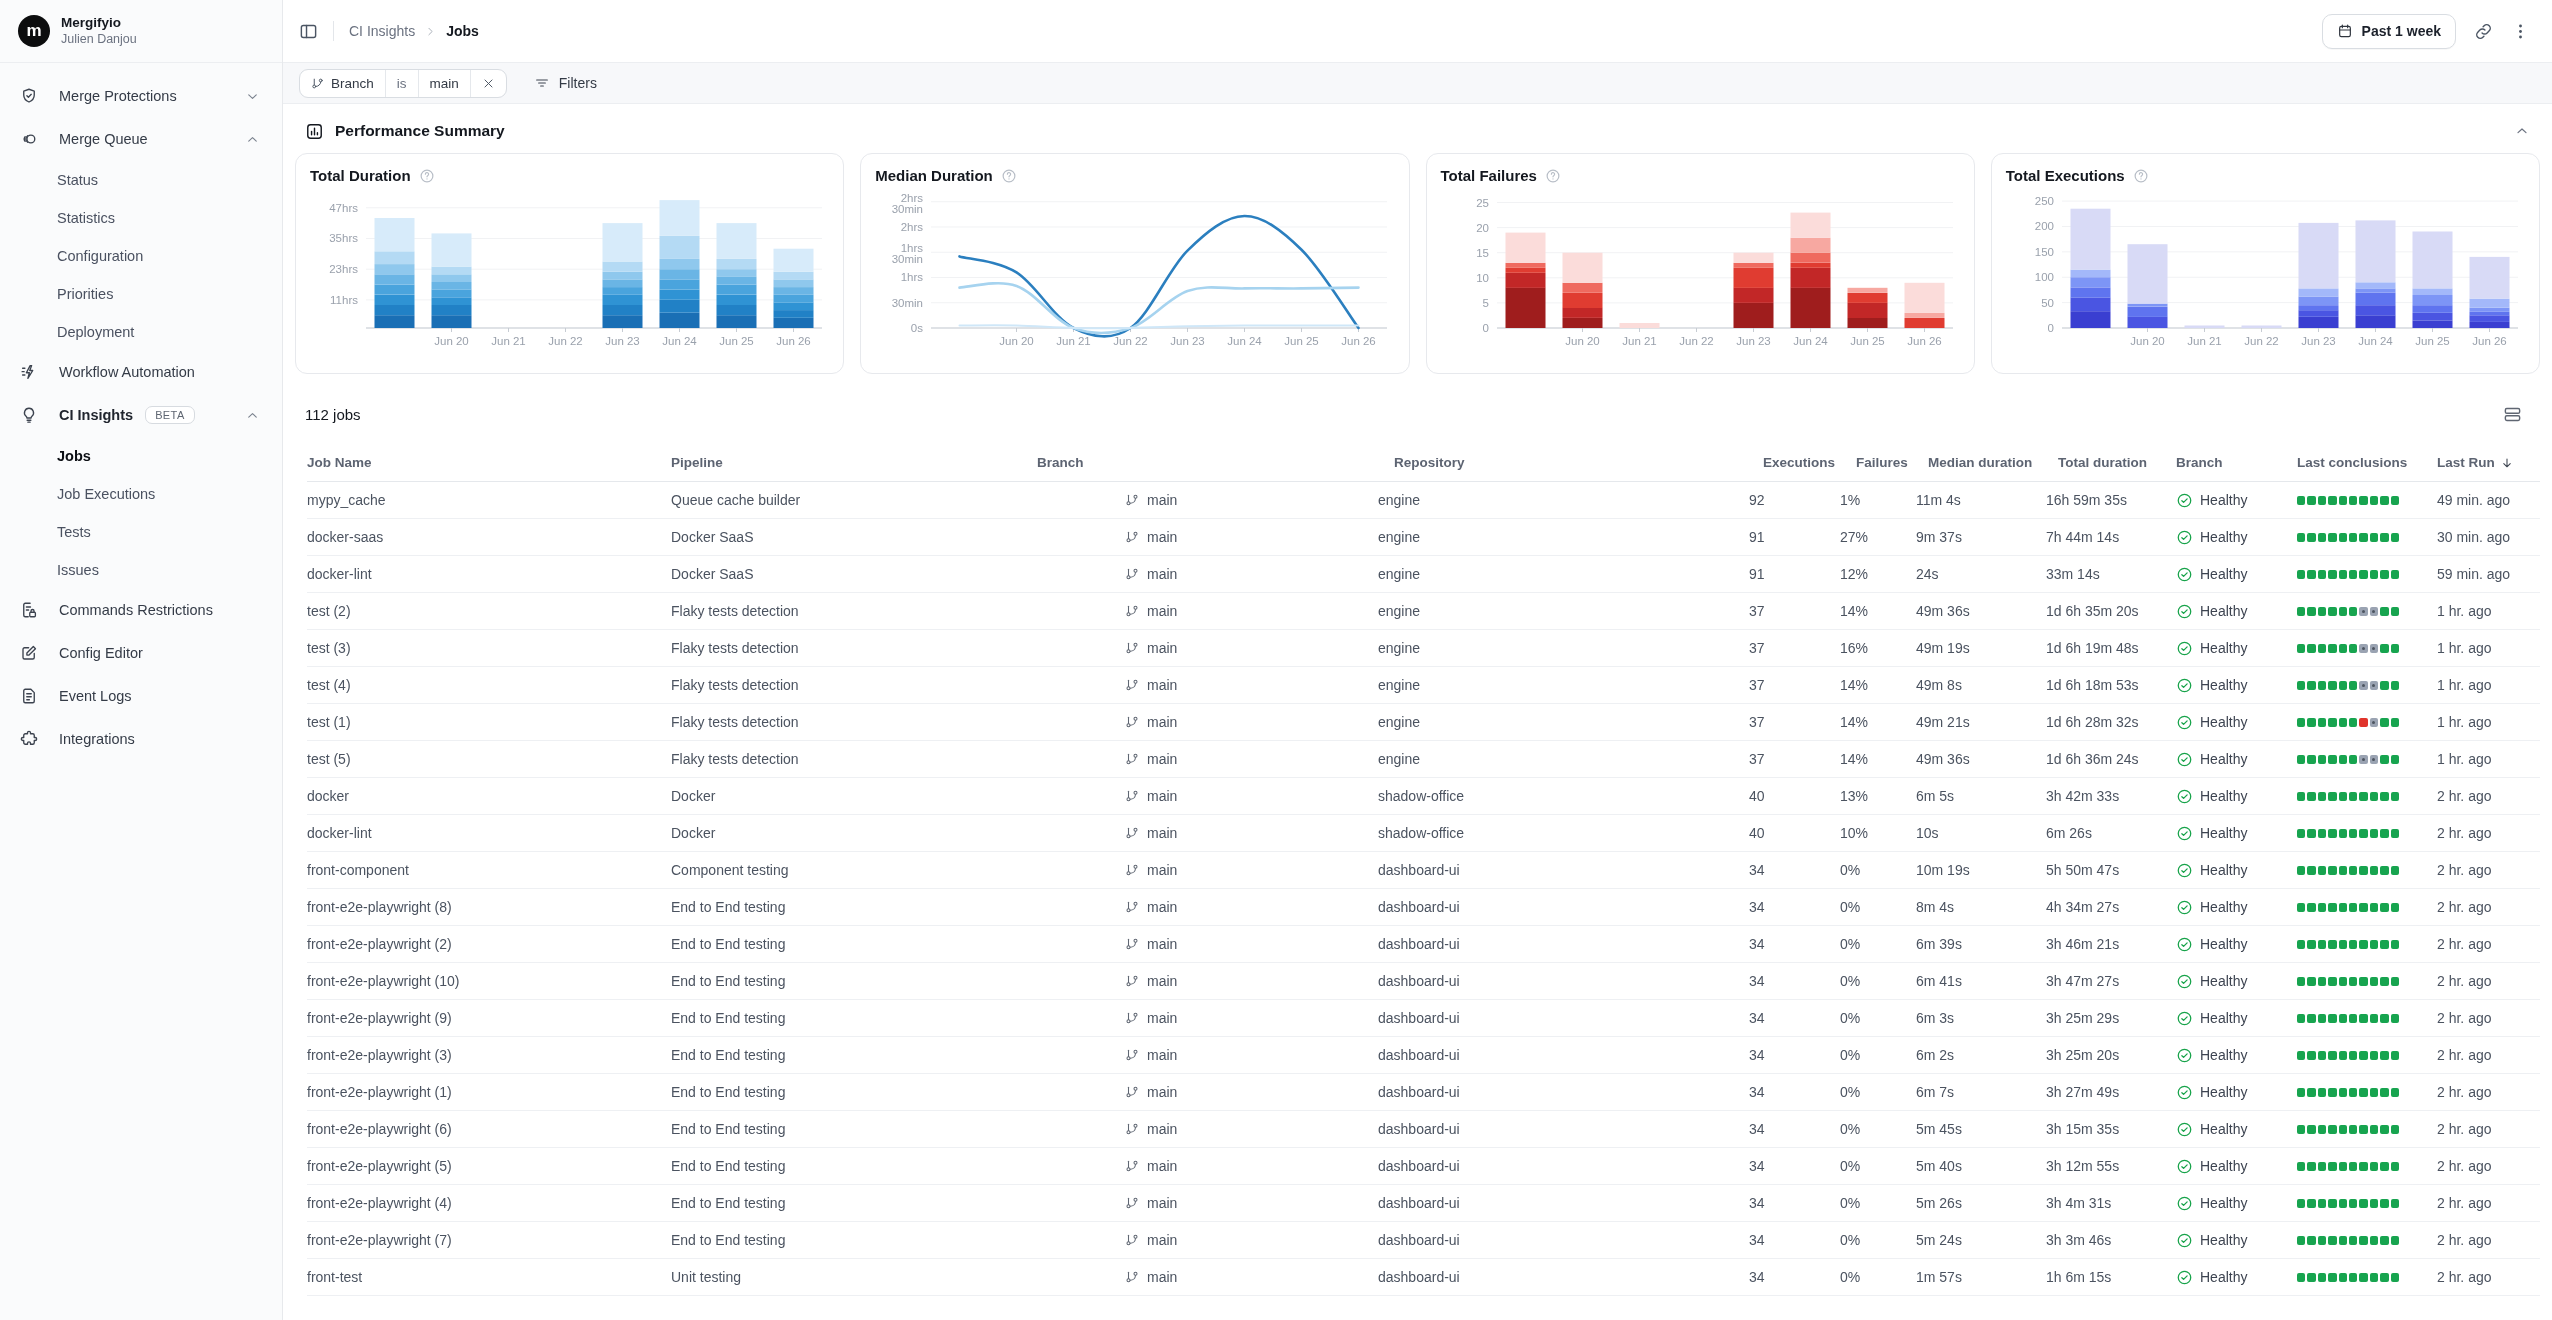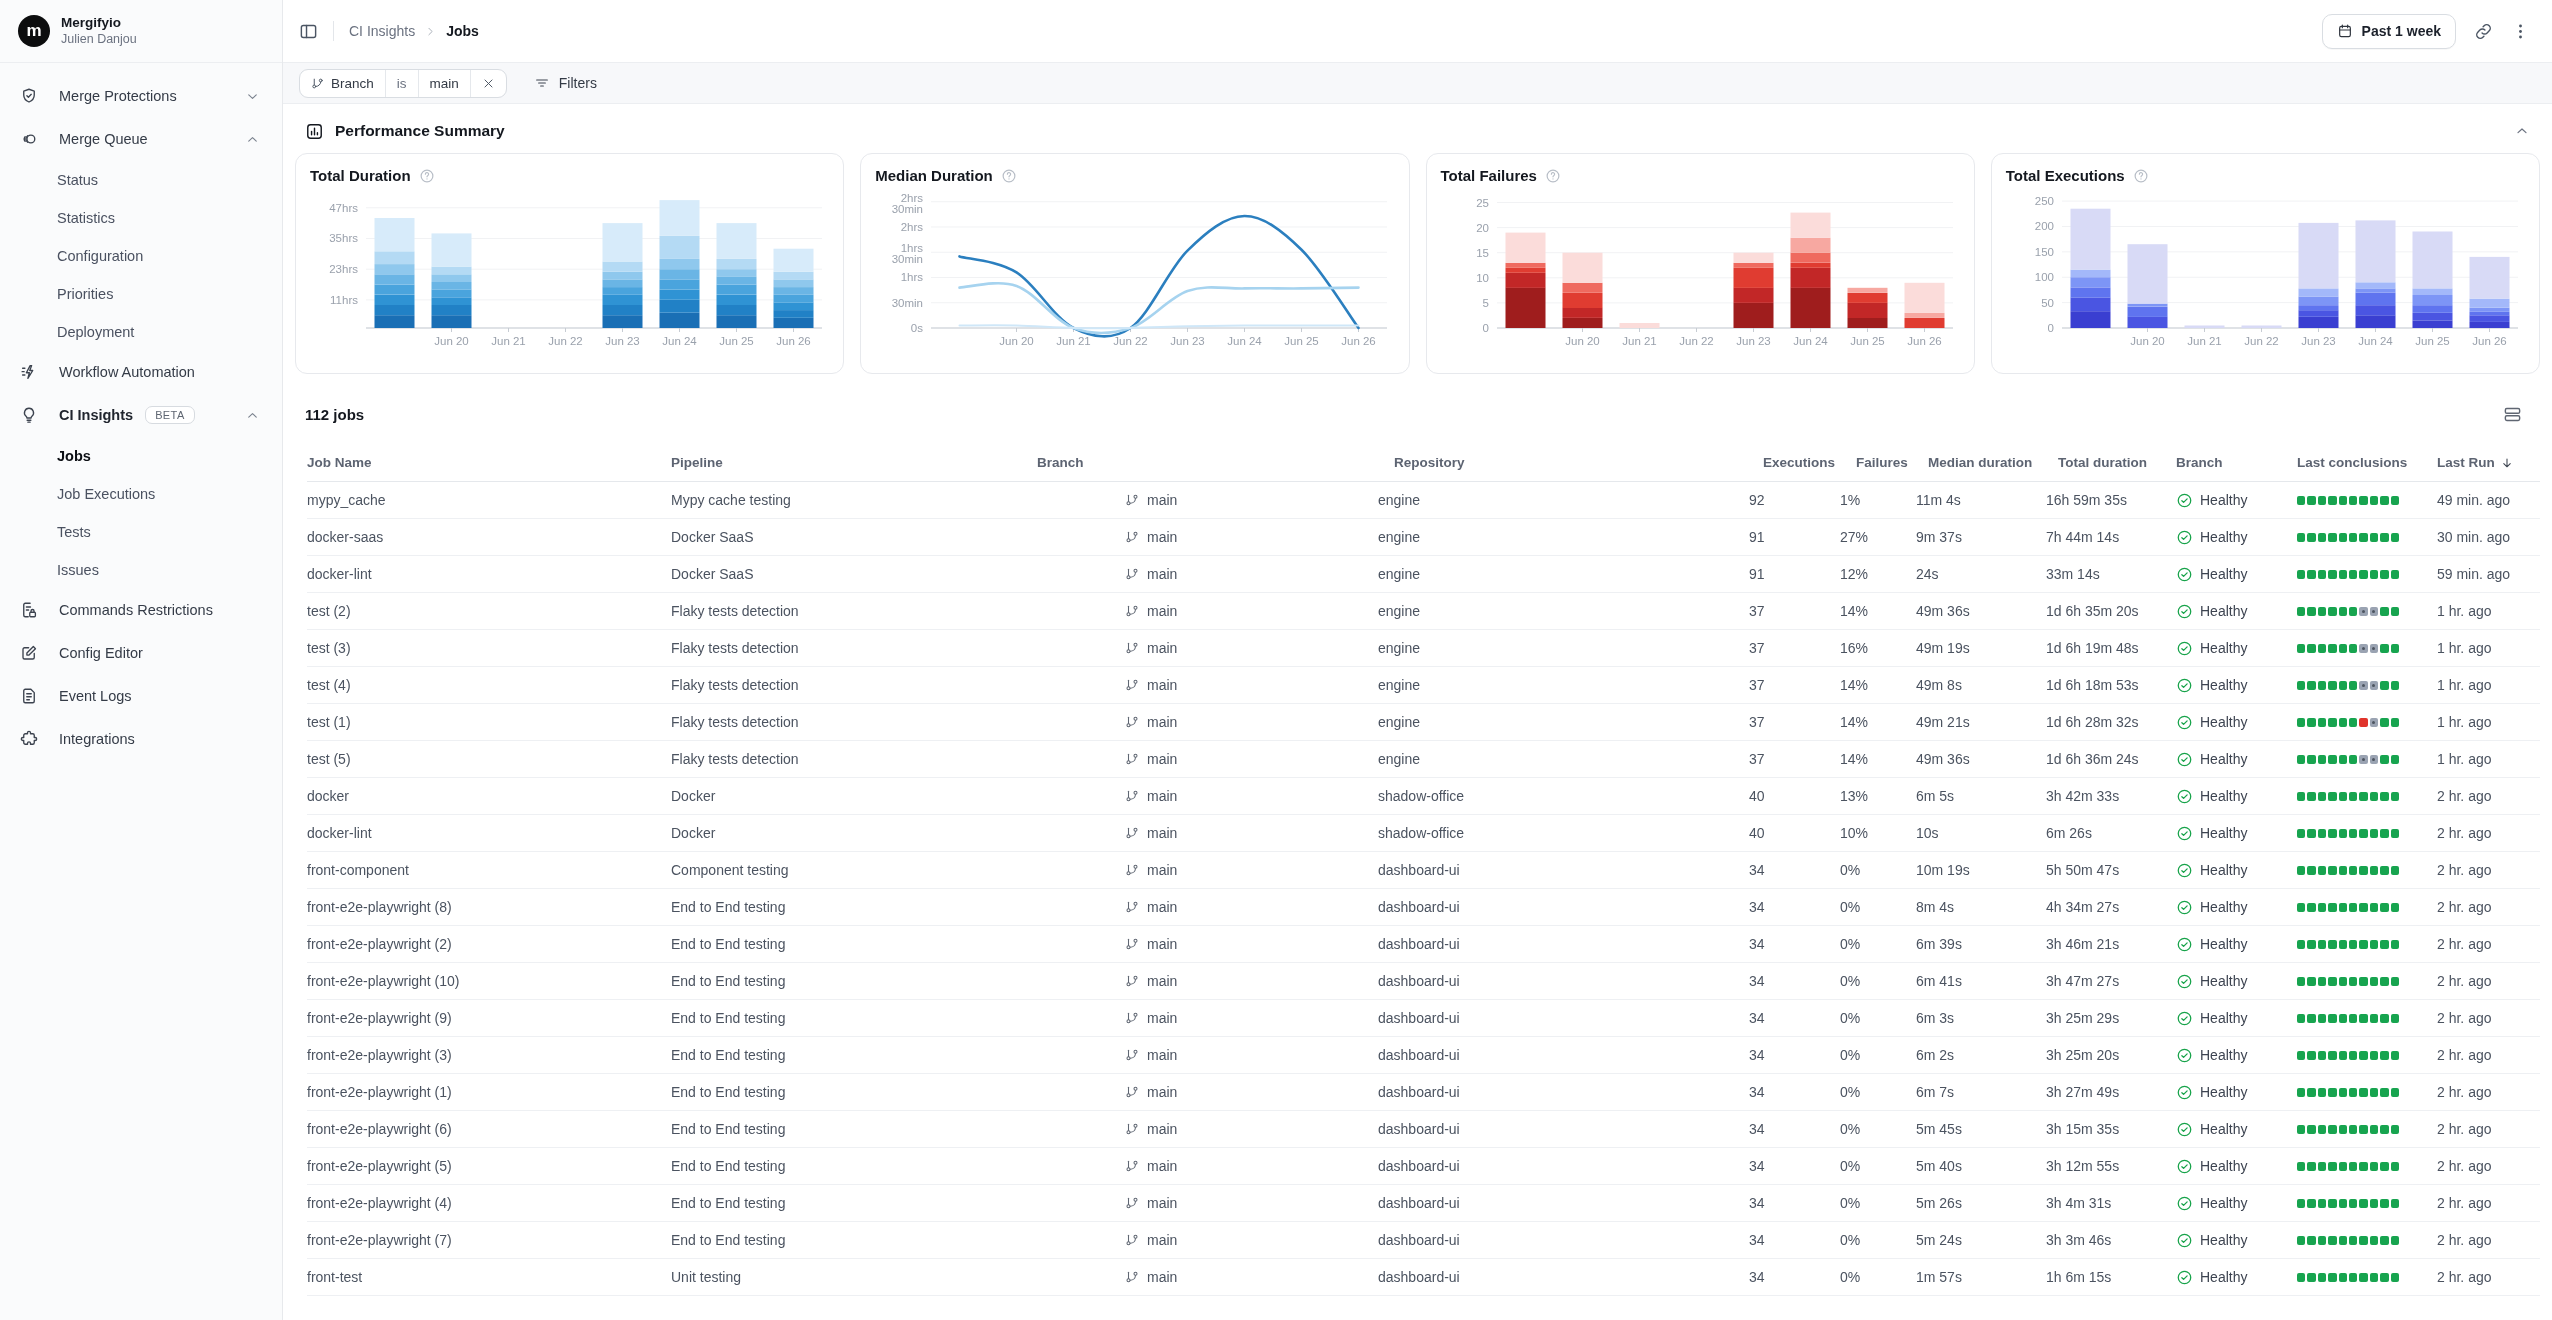--- a/index.html
+++ b/index.html
@@ -57,21 +57,21 @@
 
   .cards{display:flex;gap:16px;margin-top:7px}
   .card{flex:1;border:1px solid #e7e9ed;border-radius:12px;background:#fff;height:221px;padding:13px 14px;min-width:0}
   .card-head{display:flex;align-items:center;gap:8px}
   .card-title{font-size:15px;font-weight:700;color:#14181f}
   .help-ic{width:16px;height:16px;color:#b8bec7;cursor:pointer}
   .chart-wrap{margin-top:3px}
   svg text.tick{font-family:"Liberation Sans",sans-serif;font-size:11.5px;fill:#9aa1ac}
 
   .jobs-header{display:flex;align-items:center;margin:31px 10px 0 10px}
-  .jobs-count{font-size:15px;font-weight:700;color:#14181f}
+  .jobs-count{font-size:15px;font-weight:400;color:#14181f}
   .view-toggle{margin-left:auto;width:19px;height:19px;color:#5f6672;cursor:pointer;margin-right:8px}
 
   .table{margin:20px 0 0 0}
   .tr{display:grid;grid-template-columns:364px 366px 341px 371px 91px 76px 130px 130px 121px 140px 1fr;align-items:center}
   .thead{height:38px;border-bottom:1px solid #e5e8ec}
   .th{font-size:13.5px;font-weight:600;color:#5d6472;display:flex;align-items:center;gap:5px;cursor:pointer}
   .th.c-repository{padding-left:16px}.th.c-executions{padding-left:14px}.th.c-failures{padding-left:16px}
   .th.c-median,.th.c-total{padding-left:12px}
   .th .sort-ic{width:14px;height:14px;color:#3c434f}
   .row{height:37px;border-bottom:1px solid #eef0f3;cursor:pointer}
@@ -632,21 +632,21 @@
             <span>Last Run</span>
             <span class="ic sort-ic">
               <svg viewBox="0 0 24 24" fill="none" stroke="currentColor" stroke-width="1.8" stroke-linecap="round" stroke-linejoin="round">
                 <path d="M12 5v13M6.5 13l5.5 5.5L17.5 13"></path>
               </svg>
             </span>
           </div>
         </div>
         <div class="tr row">
           <div class="td c-name">mypy_cache</div>
-          <div class="td c-pipeline">Mypy cache testing</div>
+          <div class="td c-pipeline">Queue cache builder</div>
           <div class="td c-branch">
             <span class="ic">
               <svg viewBox="0 0 24 24" fill="none" stroke="currentColor" stroke-width="1.8" stroke-linecap="round" stroke-linejoin="round">
                 <line x1="6" y1="4" x2="6" y2="14.5"></line>
                 <circle cx="18" cy="6.5" r="2.6"></circle>
                 <circle cx="6" cy="17.5" r="2.6"></circle>
                 <path d="M18 9.5a9 8.5 0 01-9 8"></path>
               </svg>
             </span>
             <span>main</span>

